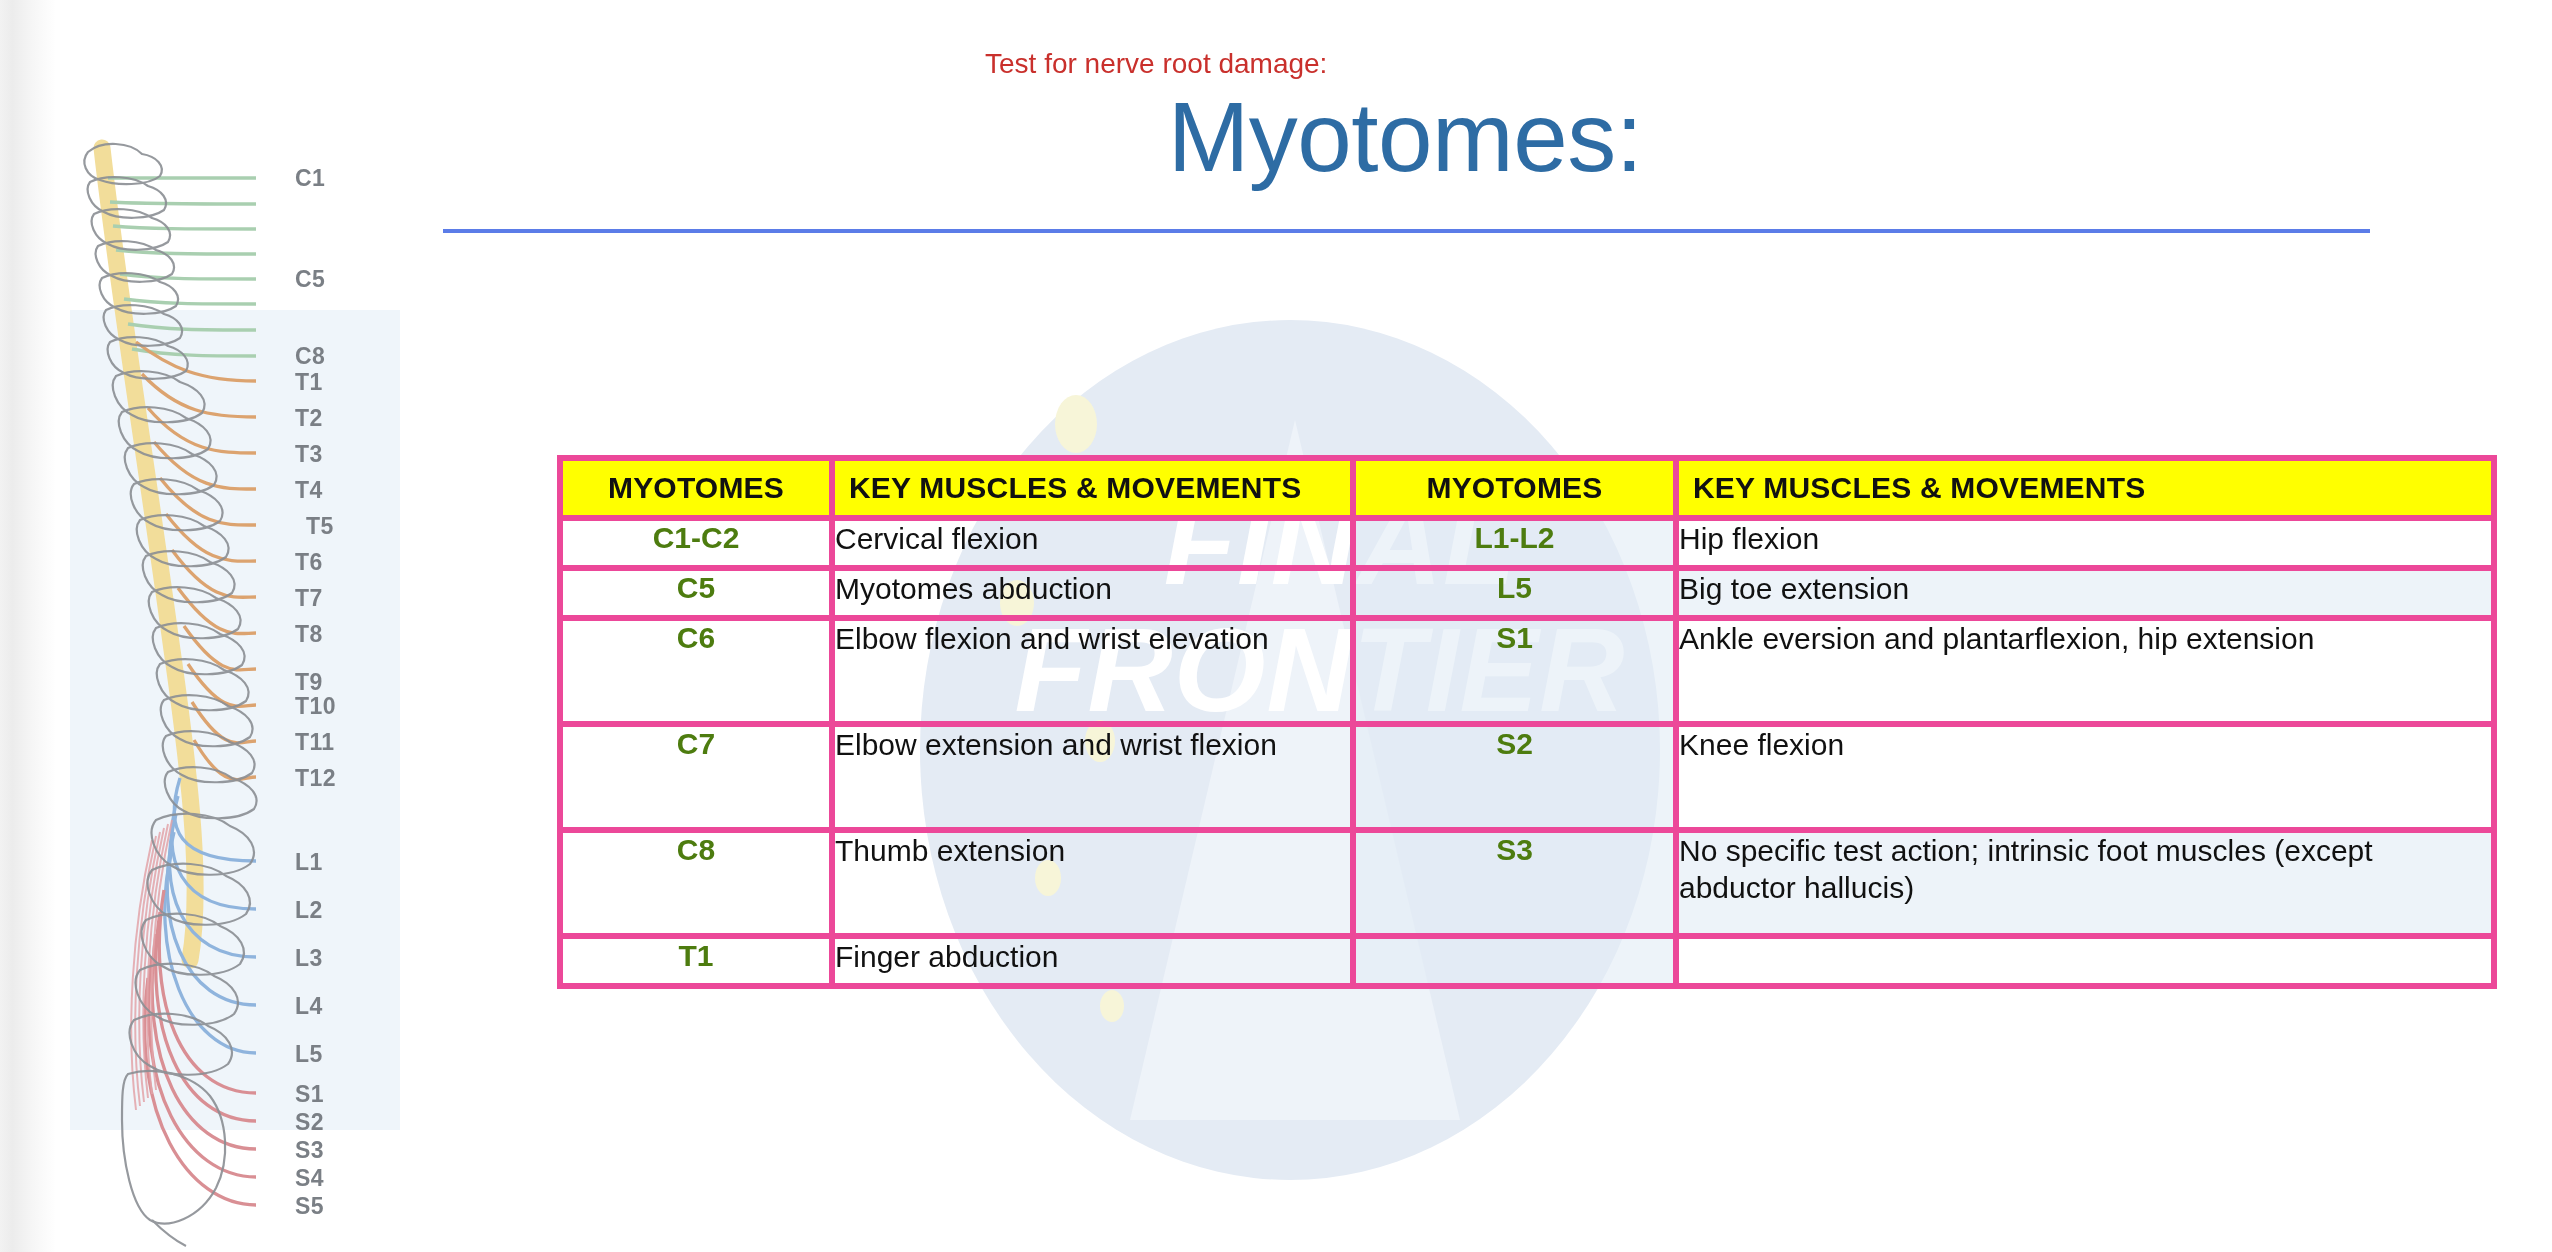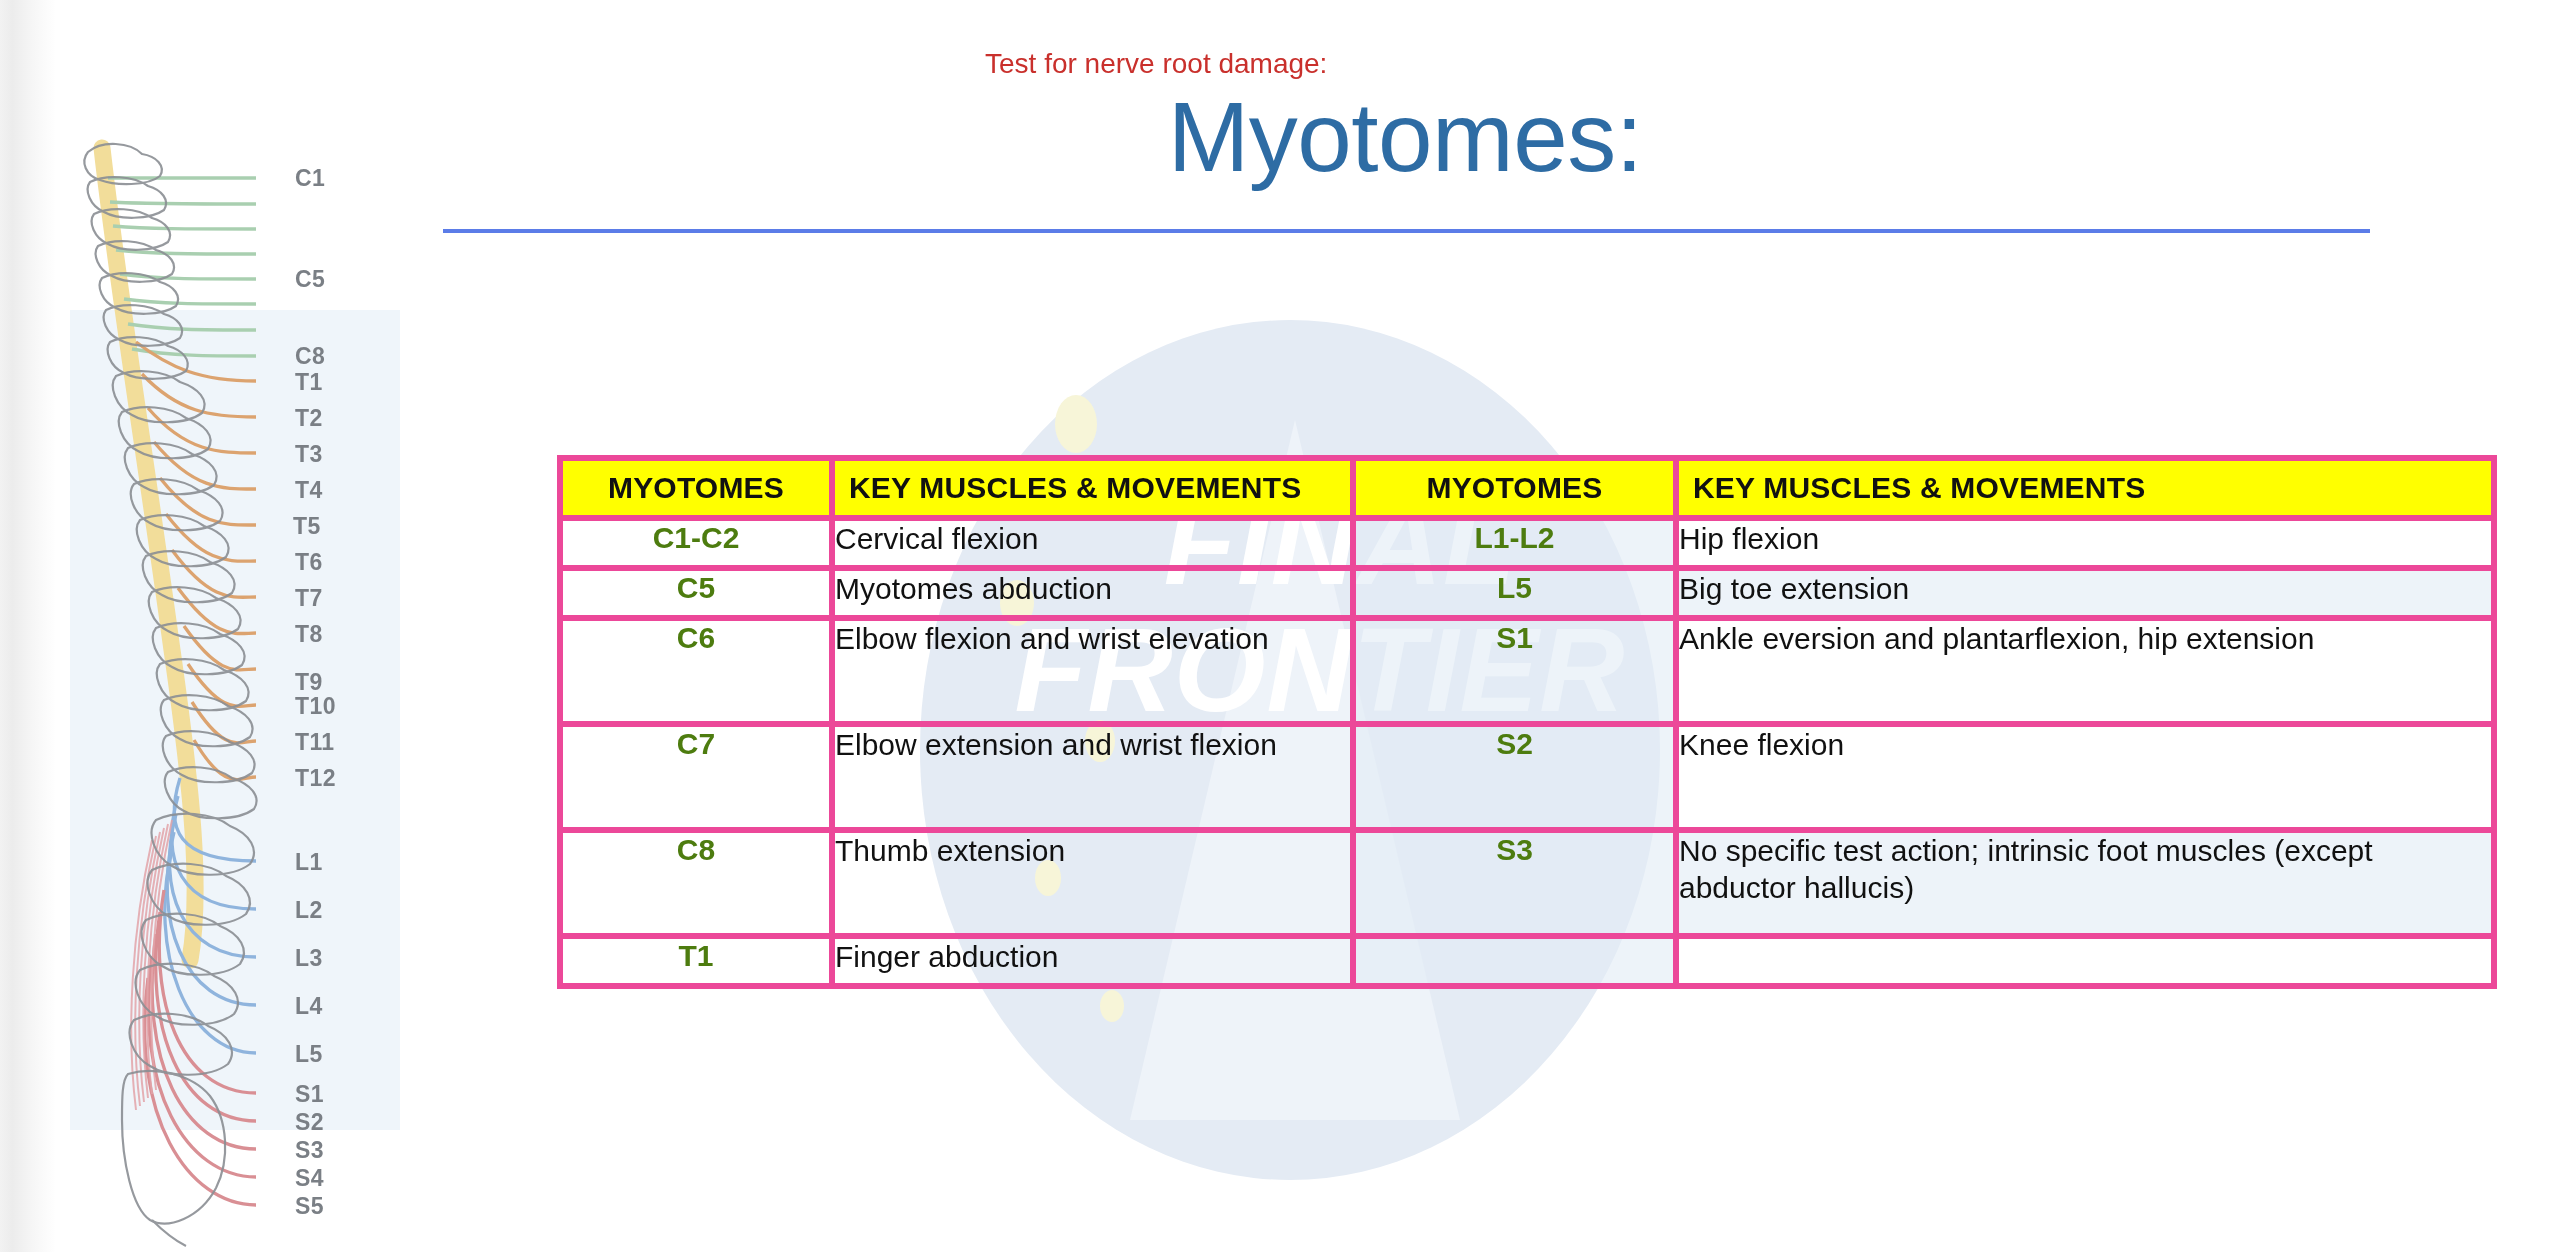--- a/index.html
+++ b/index.html
@@ -318,21 +318,21 @@
     </svg>
 
     <div class="spine-labels">
       <div class="spine-label" style="left:235px;top:35px;">C1</div>
       <div class="spine-label" style="left:235px;top:136px;">C5</div>
       <div class="spine-label" style="left:235px;top:213px;">C8</div>
       <div class="spine-label" style="left:235px;top:239px;">T1</div>
       <div class="spine-label" style="left:235px;top:275px;">T2</div>
       <div class="spine-label" style="left:235px;top:311px;">T3</div>
       <div class="spine-label" style="left:235px;top:347px;">T4</div>
-      <div class="spine-label" style="left:233px;top:383px;text-align:right;">T5</div>
+      <div class="spine-label" style="left:246px;top:383px;text-align:right;">T5</div>
       <div class="spine-label" style="left:235px;top:419px;">T6</div>
       <div class="spine-label" style="left:235px;top:455px;">T7</div>
       <div class="spine-label" style="left:235px;top:491px;">T8</div>
       <div class="spine-label" style="left:235px;top:539px;">T9</div>
       <div class="spine-label" style="left:235px;top:563px;">T10</div>
       <div class="spine-label" style="left:235px;top:599px;">T11</div>
       <div class="spine-label" style="left:235px;top:635px;">T12</div>
       <div class="spine-label" style="left:235px;top:719px;">L1</div>
       <div class="spine-label" style="left:235px;top:767px;">L2</div>
       <div class="spine-label" style="left:235px;top:815px;">L3</div>

